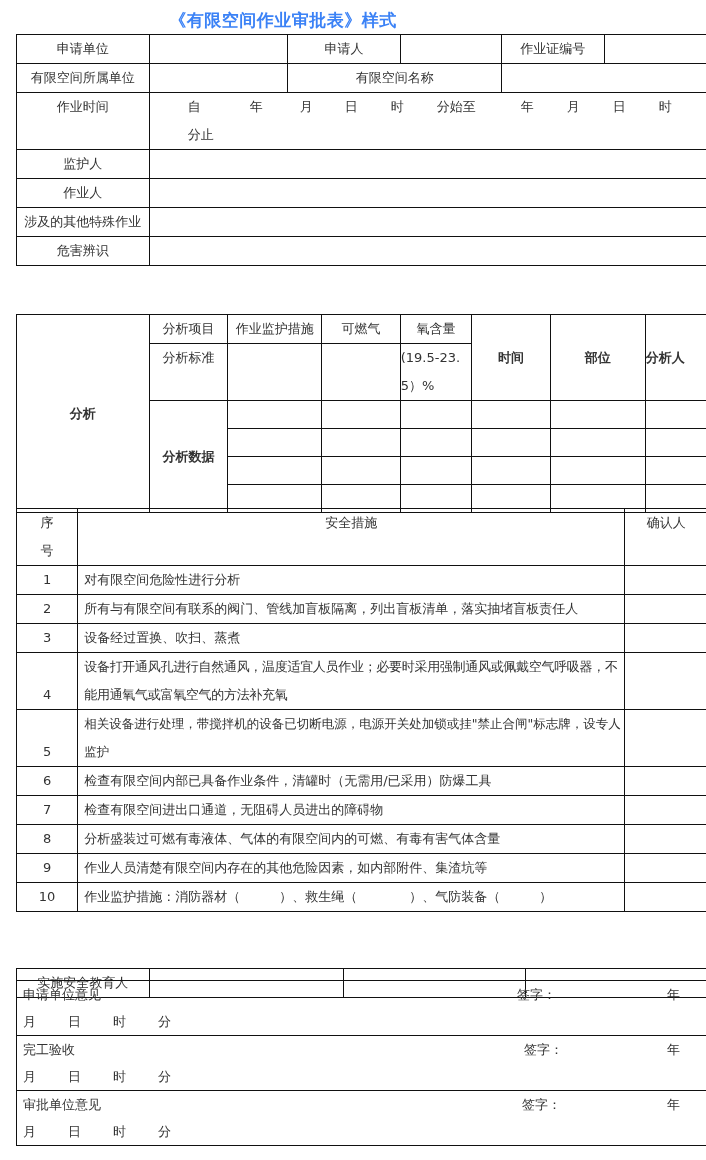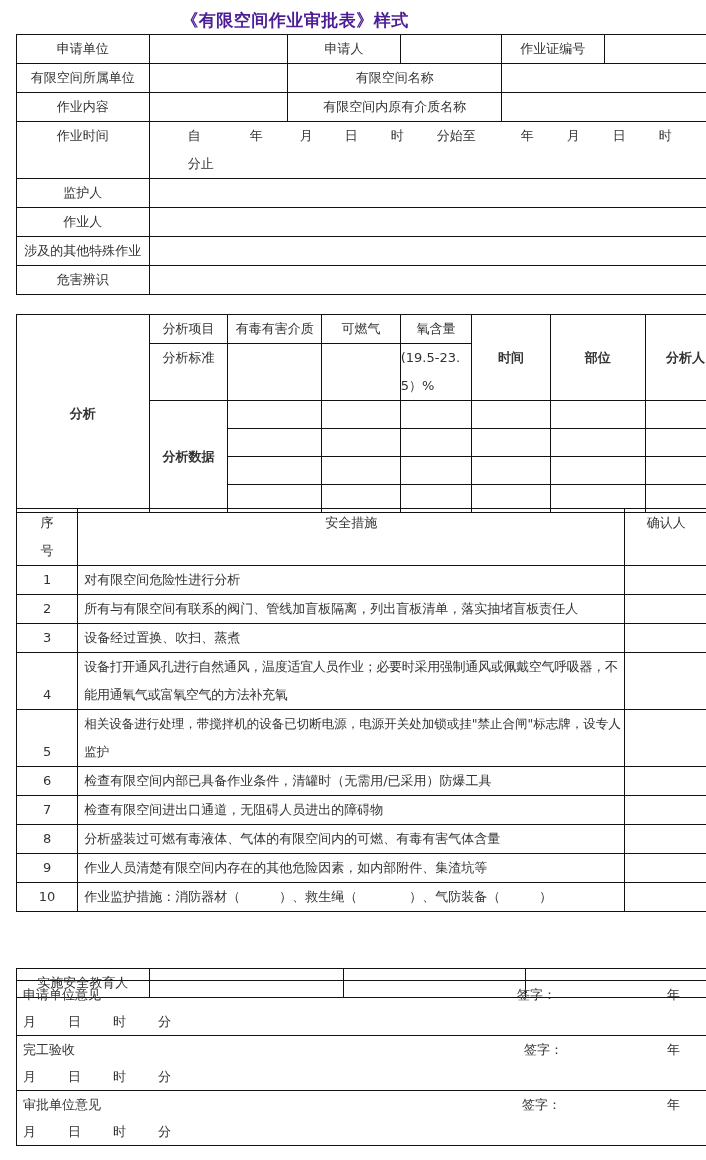--- a/index.html
+++ b/index.html
@@ -1,19 +1,19 @@
 <!DOCTYPE html>
 <html><head>
 <meta charset="utf-8">
 <style>
   html, body { margin: 0; padding: 0; background: #ffffff; }
   body { width: 706px; height: 1160px; position: relative; overflow: hidden;
          font-family: "DejaVu Sans", "Liberation Sans", sans-serif; color: #333333; font-size: 13px; }
-  .title { position: absolute; left: 12px; top: 8px; width: 566px; text-align: center;
-           font-size: 17px; font-weight: bold; color: #4c1d95; line-height: 24px; letter-spacing: 0.5px; }
+  .title { position: absolute; left: 0; top: 8px; width: 566px; text-align: center;
+           font-size: 17px; font-weight: bold; color: #3b82f6; line-height: 24px; letter-spacing: 0.5px; }
   table { border-collapse: collapse; position: absolute; left: 16px; width: 692px; table-layout: fixed; }
   td { border: 1px solid #111111; padding: 0; font-size: 13px; line-height: 28px; vertical-align: top; color: #333333; }
   .c { text-align: center; }
   .l { text-align: left; padding-left: 6px; }
   .mid { vertical-align: middle; font-weight: bold; }
   .r28 td { height: 27px; }
   #t1 { top: 34px; }
   #t2 { top: 314px; }
   #t3 { top: 508px; }
   #t4 { top: 952px; margin-top: 16px; }
@@ -46,26 +46,20 @@
     <td></td>
     <td class="c">作业证编号</td>
     <td></td>
   </tr>
   <tr class="r28">
     <td class="c">有限空间所属单位</td>
     <td></td>
     <td class="c" colspan="2">有限空间名称</td>
     <td colspan="2"></td>
   </tr>
-  <tr class="r28">
-    <td class="c">作业内容</td>
-    <td></td>
-    <td class="c" colspan="2">有限空间内原有介质名称</td>
-    <td colspan="2"></td>
-  </tr>
   <tr>
     <td class="c" style="height:55px">作业时间</td>
     <td colspan="5">
       <div class="time-line">
         <span style="width:62px">自</span>
         <span style="width:50px">年</span>
         <span style="width:45px">月</span>
         <span style="width:46px">日</span>
         <span style="width:46px">时</span>
         <span style="width:84px">分始至</span>
@@ -104,26 +98,26 @@
       <col style="width:77px">
       <col style="width:70px">
       <col style="width:77px">
       <col style="width:93px">
       <col style="width:61px">
   </colgroup>
   <tbody>
       <tr class="r28">
     <td rowspan="6" class="c mid">分析</td>
     <td class="c">分析项目</td>
-    <td class="c">有毒有害介质</td>
+    <td class="c">作业监护措施</td>
     <td class="c">可燃气</td>
     <td class="c">氧含量</td>
     <td rowspan="2" class="c mid">时间</td>
     <td rowspan="2" class="c mid">部位</td>
-    <td rowspan="2" class="mid" style="text-align:right;padding-right:2px">分析人</td>
+    <td rowspan="2" class="mid" style="text-align:left;padding-right:2px">分析人</td>
   </tr>
   <tr>
     <td class="c" style="height:53px">分析标准</td>
     <td></td>
     <td></td>
     <td style="word-break:break-all;padding-right:4px">(19.5-23.5）%</td>
   </tr>
   <tr class="r28">
     <td rowspan="4" class="c mid">分析数据</td>
     <td></td>

